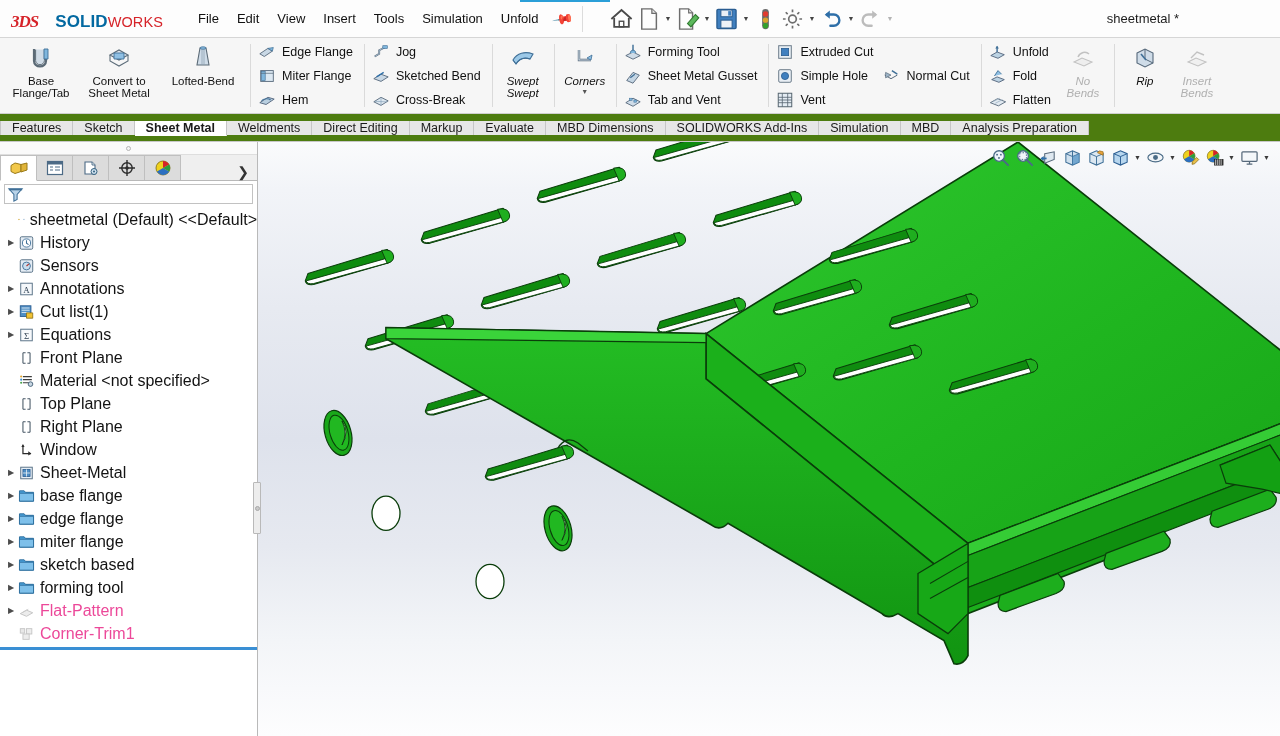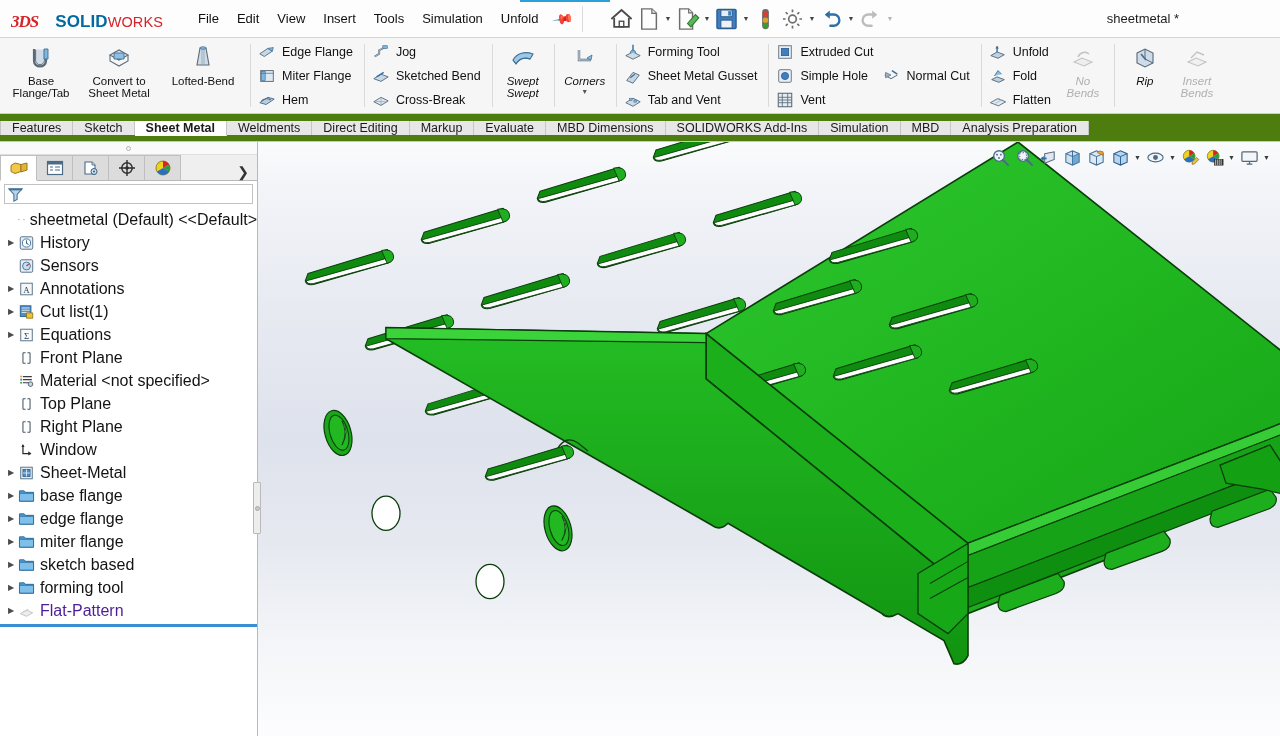--- a/index.html
+++ b/index.html
@@ -123,21 +123,21 @@
 
   .tree { flex: 1; overflow: hidden; padding-top: 2px; position: relative; background: #fff; }
   .trow {
     display: flex; align-items: center; height: 23px; padding-left: 4px; cursor: default; white-space: nowrap;
   }
   .twist {
     width: 14px; flex: 0 0 14px; display: flex; align-items: center; justify-content: center;
     font-size: 8px; color: #4c4c4c;
   }
   .tlbl { font-size: 16px; color: #131313; margin-left: 5px; }
-  .trow.dim .tlbl { color: #4c1d95; }
+  .trow.dim .tlbl { color: #ec4899; }
   .rollback { height: 3px; background: #3a8fd4; margin: 2px 0 0 0; }
 
   
   .vsplit {
     position: absolute; right: -4px; top: 0; bottom: 0; width: 8px; z-index: 5;
   }
   .vsplit-knob {
     position: absolute; top: 340px; left: 0; width: 8px; height: 52px;
     background: #ededed; border: 1px solid #b9b9b9; border-radius: 1px;
     display: flex; align-items: center; justify-content: center;
@@ -728,20 +728,29 @@
 
         <div class="trow dim">
           <span class="twist">▶</span>
           <svg width="17" height="16" viewBox="0 0 18 18">
               <path d="M2 12l7-4 7 3-7 4z" fill="#ececec" stroke="#c0c0c0" stroke-width="1"></path>
               <path d="M4 11l7-4" stroke="#c9c9c9" stroke-width="1"></path>
             </svg>
           <span class="tlbl">Flat-Pattern</span>
         </div>
 
+        <div class="trow dim">
+          <span class="twist"></span>
+          <svg width="17" height="16" viewBox="0 0 18 18">
+              <rect x="2" y="3" width="5" height="5" fill="#e8e8e8" stroke="#c4c4c4" stroke-width="1"></rect>
+              <rect x="9" y="3" width="6" height="6" fill="#ededed" stroke="#c4c4c4" stroke-width="1"></rect>
+              <rect x="5" y="9" width="7" height="6" fill="#ededed" stroke="#c4c4c4" stroke-width="1"></rect>
+            </svg>
+          <span class="tlbl">Corner-Trim1</span>
+        </div>
 
         <div class="rollback"></div>
       </div>
 
       <div class="vsplit">
         <div class="vsplit-knob">
           <span class="d"></span>
         </div>
       </div>
     </div>

